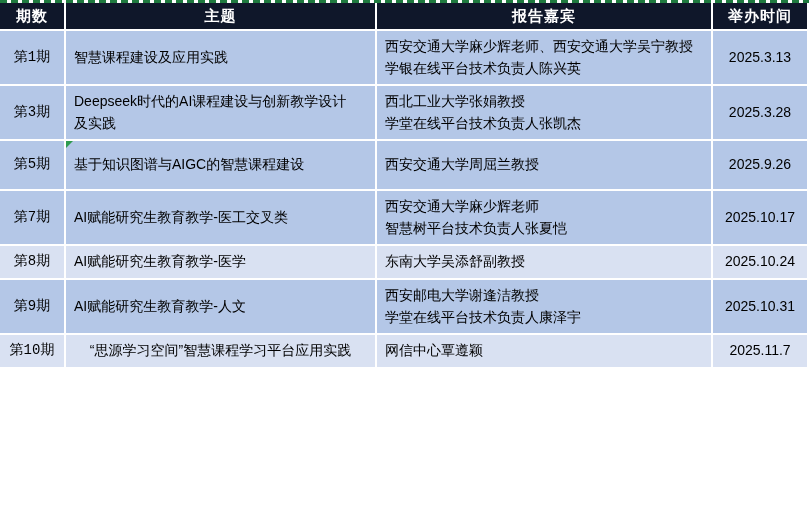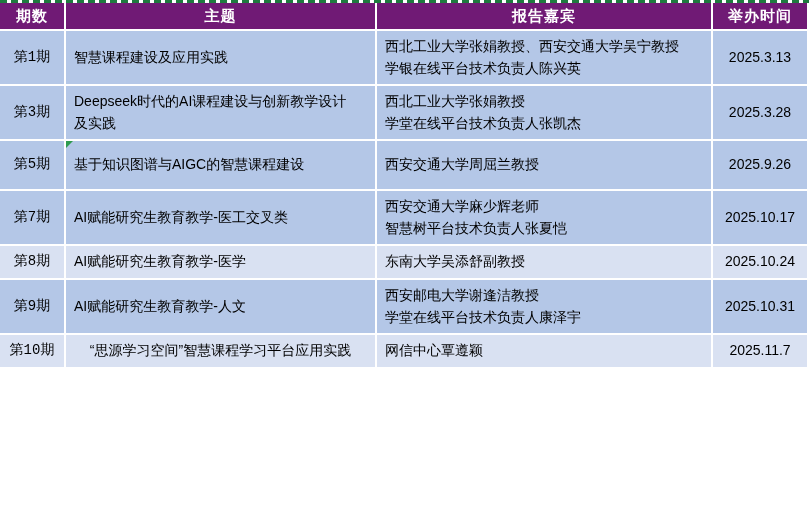--- a/index.html
+++ b/index.html
@@ -40,21 +40,21 @@
     margin-top: 3px;
   }
   table.grid td, table.grid th {
     border-right: 2px solid #ffffff;
     border-bottom: 2px solid #ffffff;
     padding: 0 8px;
     vertical-align: middle;
     overflow: hidden;
   }
   thead th {
-    background: #701a75;
+    background: #0f172a;
     color: #ffffff;
     font-weight: bold;
     font-size: 15px;
     height: 26px;
     text-align: center;
     letter-spacing: 1px;
   }
   tbody td {
     font-size: 14px;
     color: #000000;
@@ -106,21 +106,21 @@
         <th>举办时间</th>
       </tr>
     </thead>
     <tbody id="tbody">
         <tr class="odd" style="height: 55px;">
           <td class="col-issue">第1期</td>
           <td class="col-topic">
             <span class="line">智慧课程建设及应用实践</span>
           </td>
           <td class="col-guest">
-            <span class="line">西北工业大学张娟教授、西安交通大学吴宁教授</span>
+            <span class="line">西安交通大学麻少辉老师、西安交通大学吴宁教授</span>
             <span class="line">学银在线平台技术负责人陈兴英</span>
           </td>
           <td class="col-date">2025.3.13</td>
         </tr>
         <tr class="odd" style="height: 55px;">
           <td class="col-issue">第3期</td>
           <td class="col-topic">
             <span class="line">Deepseek时代的AI课程建设与创新教学设计</span>
             <span class="line">及实践</span>
           </td>

